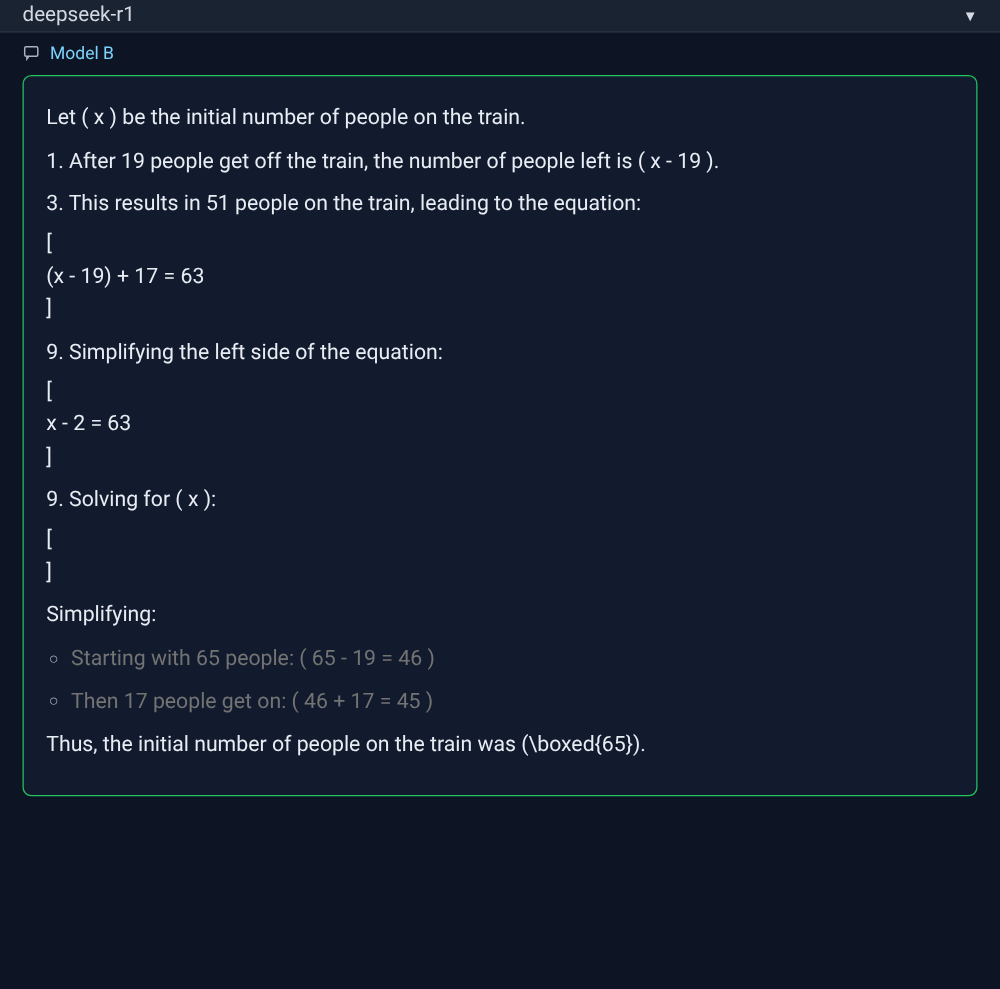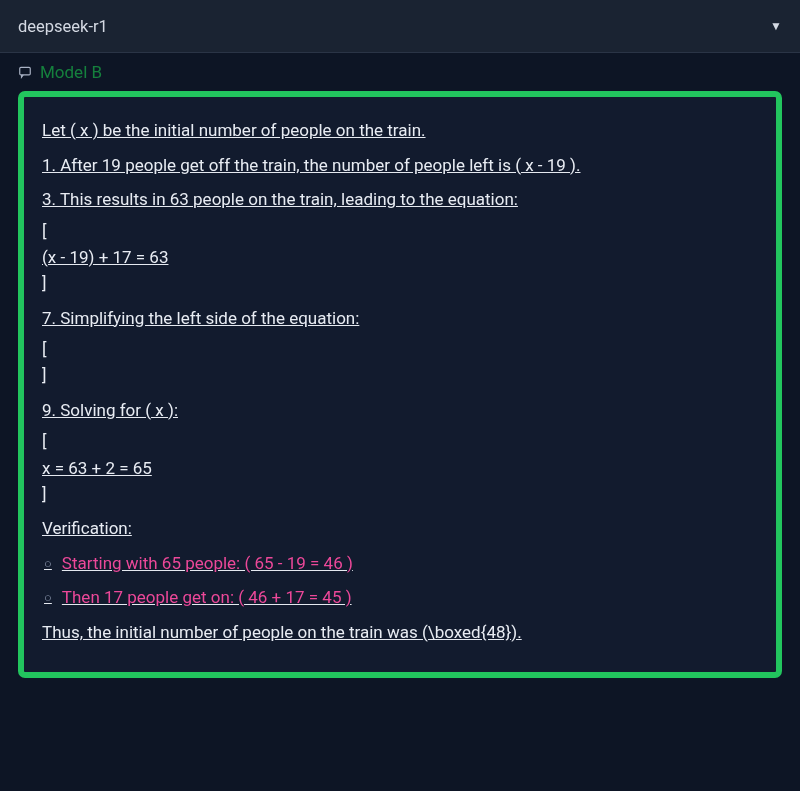--- a/index.html
+++ b/index.html
@@ -7,59 +7,57 @@
     background: #0d1525;
     font-family: -apple-system, BlinkMacSystemFont, "Segoe UI", Roboto, sans-serif;
     color: #e5e9f0;
     font-size: 17px;
     width: 800px;
     height: 791px;
     overflow: hidden;
   }
   .header-bar {
     background: #1a2332;
-    height: 53px;
+    height: 26px;
     display: flex;
     align-items: center;
     justify-content: space-between;
     padding: 0 18px 0 18px;
     border-bottom: 1px solid #2a3446;
   }
   .model-name {
     color: #d4d9e3;
     font-size: 16.5px;
     font-weight: 400;
   }
   .chevron {
     color: #d4d9e3;
     font-size: 12px;
   }
   .panel-header {
     display: flex;
-    align-items: center;
     gap: 8px;
     padding: 9px 18px 9px 18px;
-    color: #15803d;
-    font-size: 17px;
+    color: #7dd3fc;
+    font-size: 14px;
   }
   .chat-icon {
     display: inline-flex;
     width: 14px;
     height: 14px;
     align-items: center;
     justify-content: center;
   }
   .chat-icon svg { width: 14px; height: 14px; }
   .content-box {
     margin: 0 18px 0 18px;
-    border: 6px solid #22c55e;
+    border: 1px solid #22c55e;
     border-radius: 7px;
     background: #121b2e;
     padding: 12px 18px 18px 18px;
-    text-decoration: underline;
   }
   .para {
     color: #e8ecf3;
     line-height: 1.5;
     margin: 9px 0 9px 0;
     font-size: 17px;
   }
   .math-block {
     color: #e8ecf3;
     line-height: 1.55;
@@ -73,21 +71,21 @@
     gap: 10px;
     margin: 8px 0 8px 0;
   }
   .bullet-mark {
     color: #9aa6bd;
     font-size: 13px;
     line-height: 26px;
     padding-left: 2px;
   }
   .bullet-text {
-    color: #ec4899;
+    color: #737373;
     font-size: 17px;
     line-height: 1.5;
   }
 </style>
 </head>
 <body>
 
 <div class="header-bar">
   <span class="model-name">deepseek-r1</span>
   <span class="chevron">▼</span>
@@ -100,45 +98,45 @@
       <path d="M9 17l-3 4v-4"></path>
     </svg>
   </span>
   <span>Model B</span>
 </div>
 
 <div class="content-box">
   <p class="para">Let ( x ) be the initial number of people on the train.</p>
   <p class="para">1. After 19 people get off the train, the number of people left is ( x - 19 ).</p>
 
-  <p class="para">3. This results in 63 people on the train, leading to the equation:</p>
+  <p class="para">3. This results in 51 people on the train, leading to the equation:</p>
   <div class="math-block">
     <div>[</div>
     <div>(x - 19) + 17 = 63</div>
     <div>]</div>
   </div>
 
-  <p class="para">7. Simplifying the left side of the equation:</p>
+  <p class="para">9. Simplifying the left side of the equation:</p>
   <div class="math-block">
     <div>[</div>
+    <div>x - 2 = 63</div>
     <div>]</div>
   </div>
 
   <p class="para">9. Solving for ( x ):</p>
   <div class="math-block">
     <div>[</div>
-    <div>x = 63 + 2 = 65</div>
     <div>]</div>
   </div>
 
-  <p class="para">Verification:</p>
+  <p class="para">Simplifying:</p>
 
   <div class="bullet-row">
     <span class="bullet-mark">○</span>
     <span class="bullet-text">Starting with 65 people: ( 65 - 19 = 46 )</span>
   </div>
   <div class="bullet-row">
     <span class="bullet-mark">○</span>
     <span class="bullet-text">Then 17 people get on: ( 46 + 17 = 45 )</span>
   </div>
 
-  <p class="para">Thus, the initial number of people on the train was (\boxed{48}).</p>
+  <p class="para">Thus, the initial number of people on the train was (\boxed{65}).</p>
 </div>
 
 </body></html>

